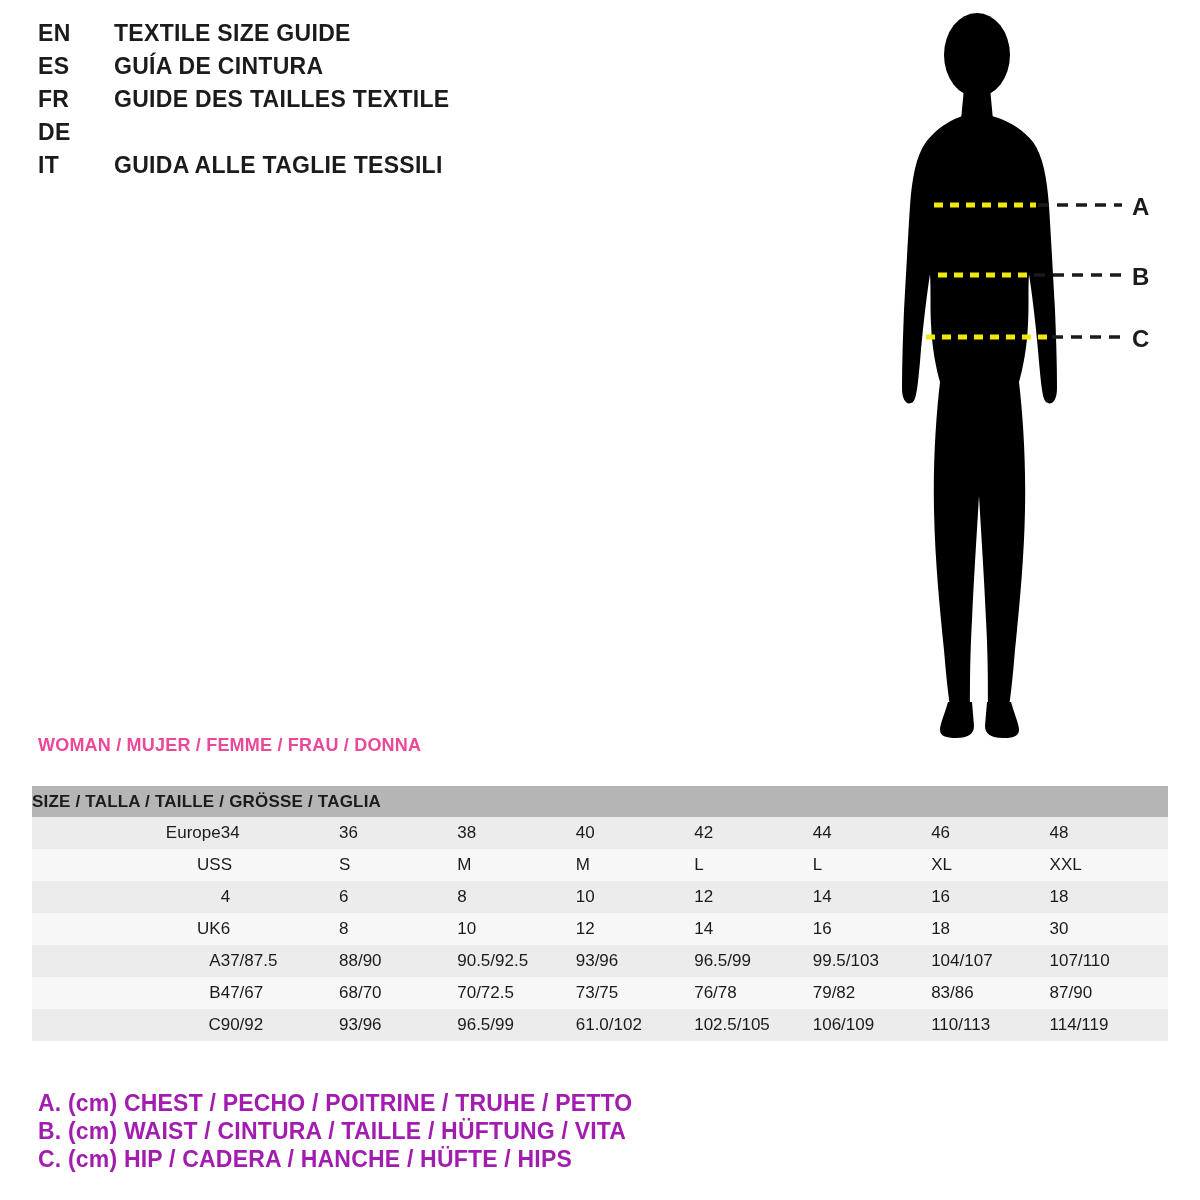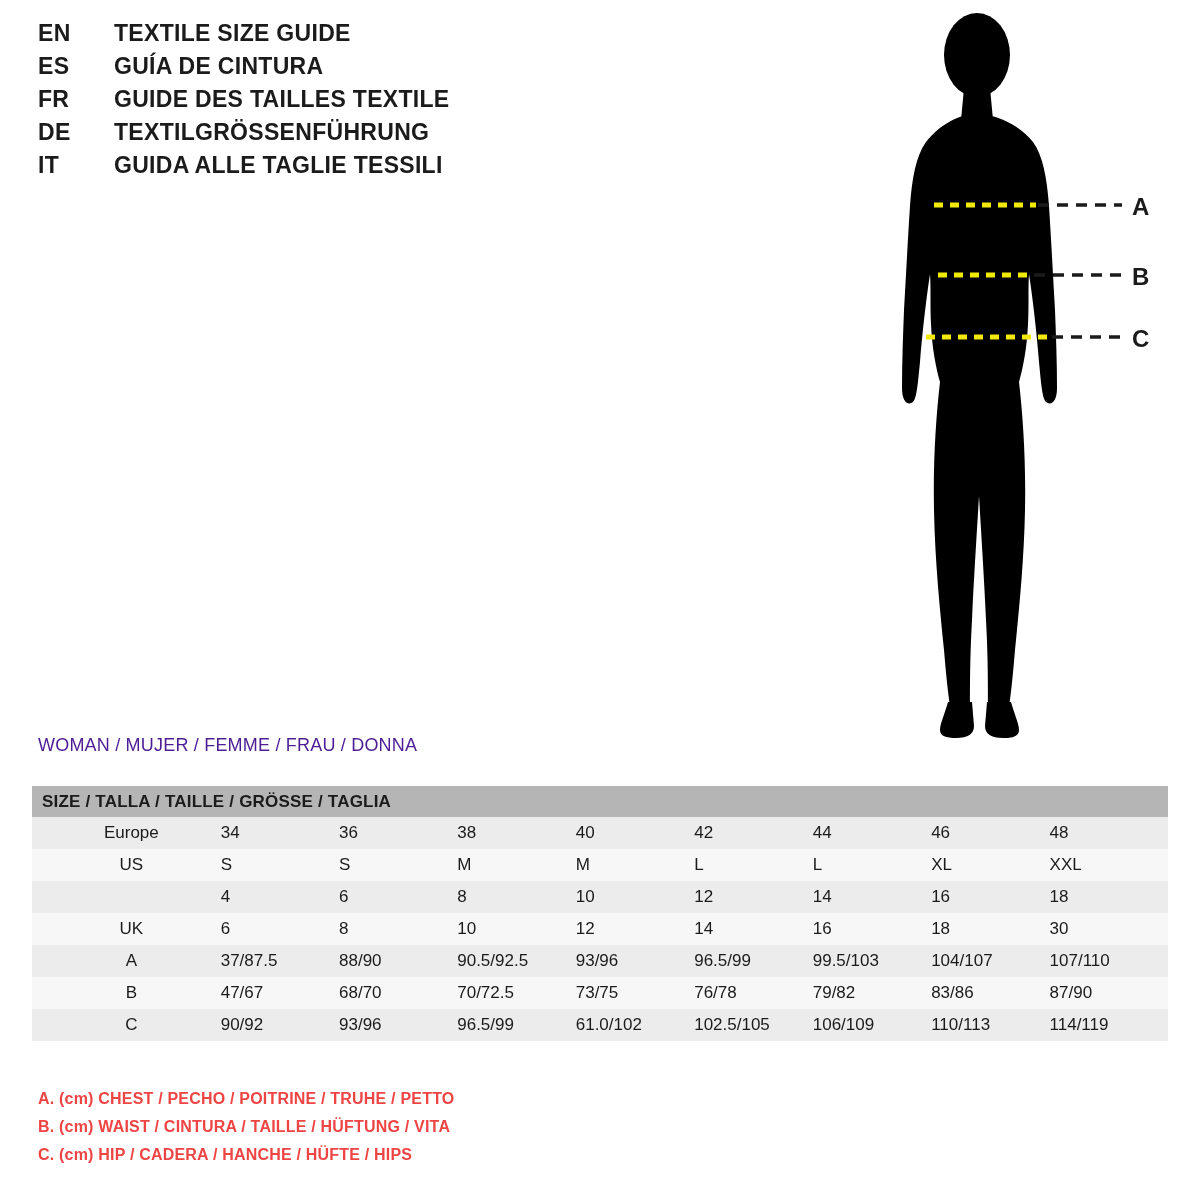--- a/index.html
+++ b/index.html
@@ -52,23 +52,23 @@
     height: 740px;
   }
   .figure-area svg { display: block; }
 
   
   .section-heading {
     position: absolute;
     left: 38px;
     top: 735px;
     font-size: 18px;
-    font-weight: 400;
+    font-weight: 700;
     letter-spacing: 0.2px;
-    color: #4c1d95;
+    color: #ec4899;
   }
 
   
   .size-table {
     position: absolute;
     left: 32px;
     top: 786px;
     width: 1136px;
     border-collapse: collapse;
     font-size: 17px;
@@ -77,47 +77,46 @@
     padding: 0;
     height: 32px;
     font-weight: 400;
     color: #1b1b1b;
   }
   .size-table .hdr-row th {
     background: #b5b5b5;
     text-align: left;
     font-weight: 700;
     font-size: 17px;
-    padding-left: 10px;
     letter-spacing: 0.2px;
     height: 31px;
   }
   .size-table tbody tr:nth-child(odd) { background: #ececec; }
   .size-table tbody tr:nth-child(even) { background: #f7f7f7; }
   .size-table td.rowlabel {
-    text-align: center;
+    text-align: right;
     padding-left: 10px;
     width: 180px;
   }
   .size-table td.val {
     width: 119px;
   }
 
   
   .legend {
     position: absolute;
     left: 38px;
     top: 1090px;
     width: 700px;
   }
   .legend-line {
-    font-size: 16px;
+    font-size: 23px;
     font-weight: 700;
     letter-spacing: 0.2px;
-    color: #ef4444;
+    color: #a21caf;
     height: 28px;
     white-space: nowrap;
   }
 
   .marker-letter {
     font-family: "Liberation Sans", sans-serif;
     font-size: 24px;
     font-weight: 700;
     fill: #1b1b1b;
   }
@@ -133,21 +132,20 @@
   <div class="title-row">
     <span class="title-lang">ES</span>
     <span class="title-text">GUÍA DE CINTURA</span>
   </div>
   <div class="title-row">
     <span class="title-lang">FR</span>
     <span class="title-text">GUIDE DES TAILLES TEXTILE</span>
   </div>
   <div class="title-row">
     <span class="title-lang">DE</span>
-    <span class="title-text">TEXTILGRÖSSENFÜHRUNG</span>
   </div>
   <div class="title-row">
     <span class="title-lang">IT</span>
     <span class="title-text">GUIDA ALLE TAGLIE TESSILI</span>
   </div>
 </div>
 
 <div class="figure-area">
   <svg width="330" height="740" viewBox="0 0 330 740" xmlns="http://www.w3.org/2000/svg">
 

